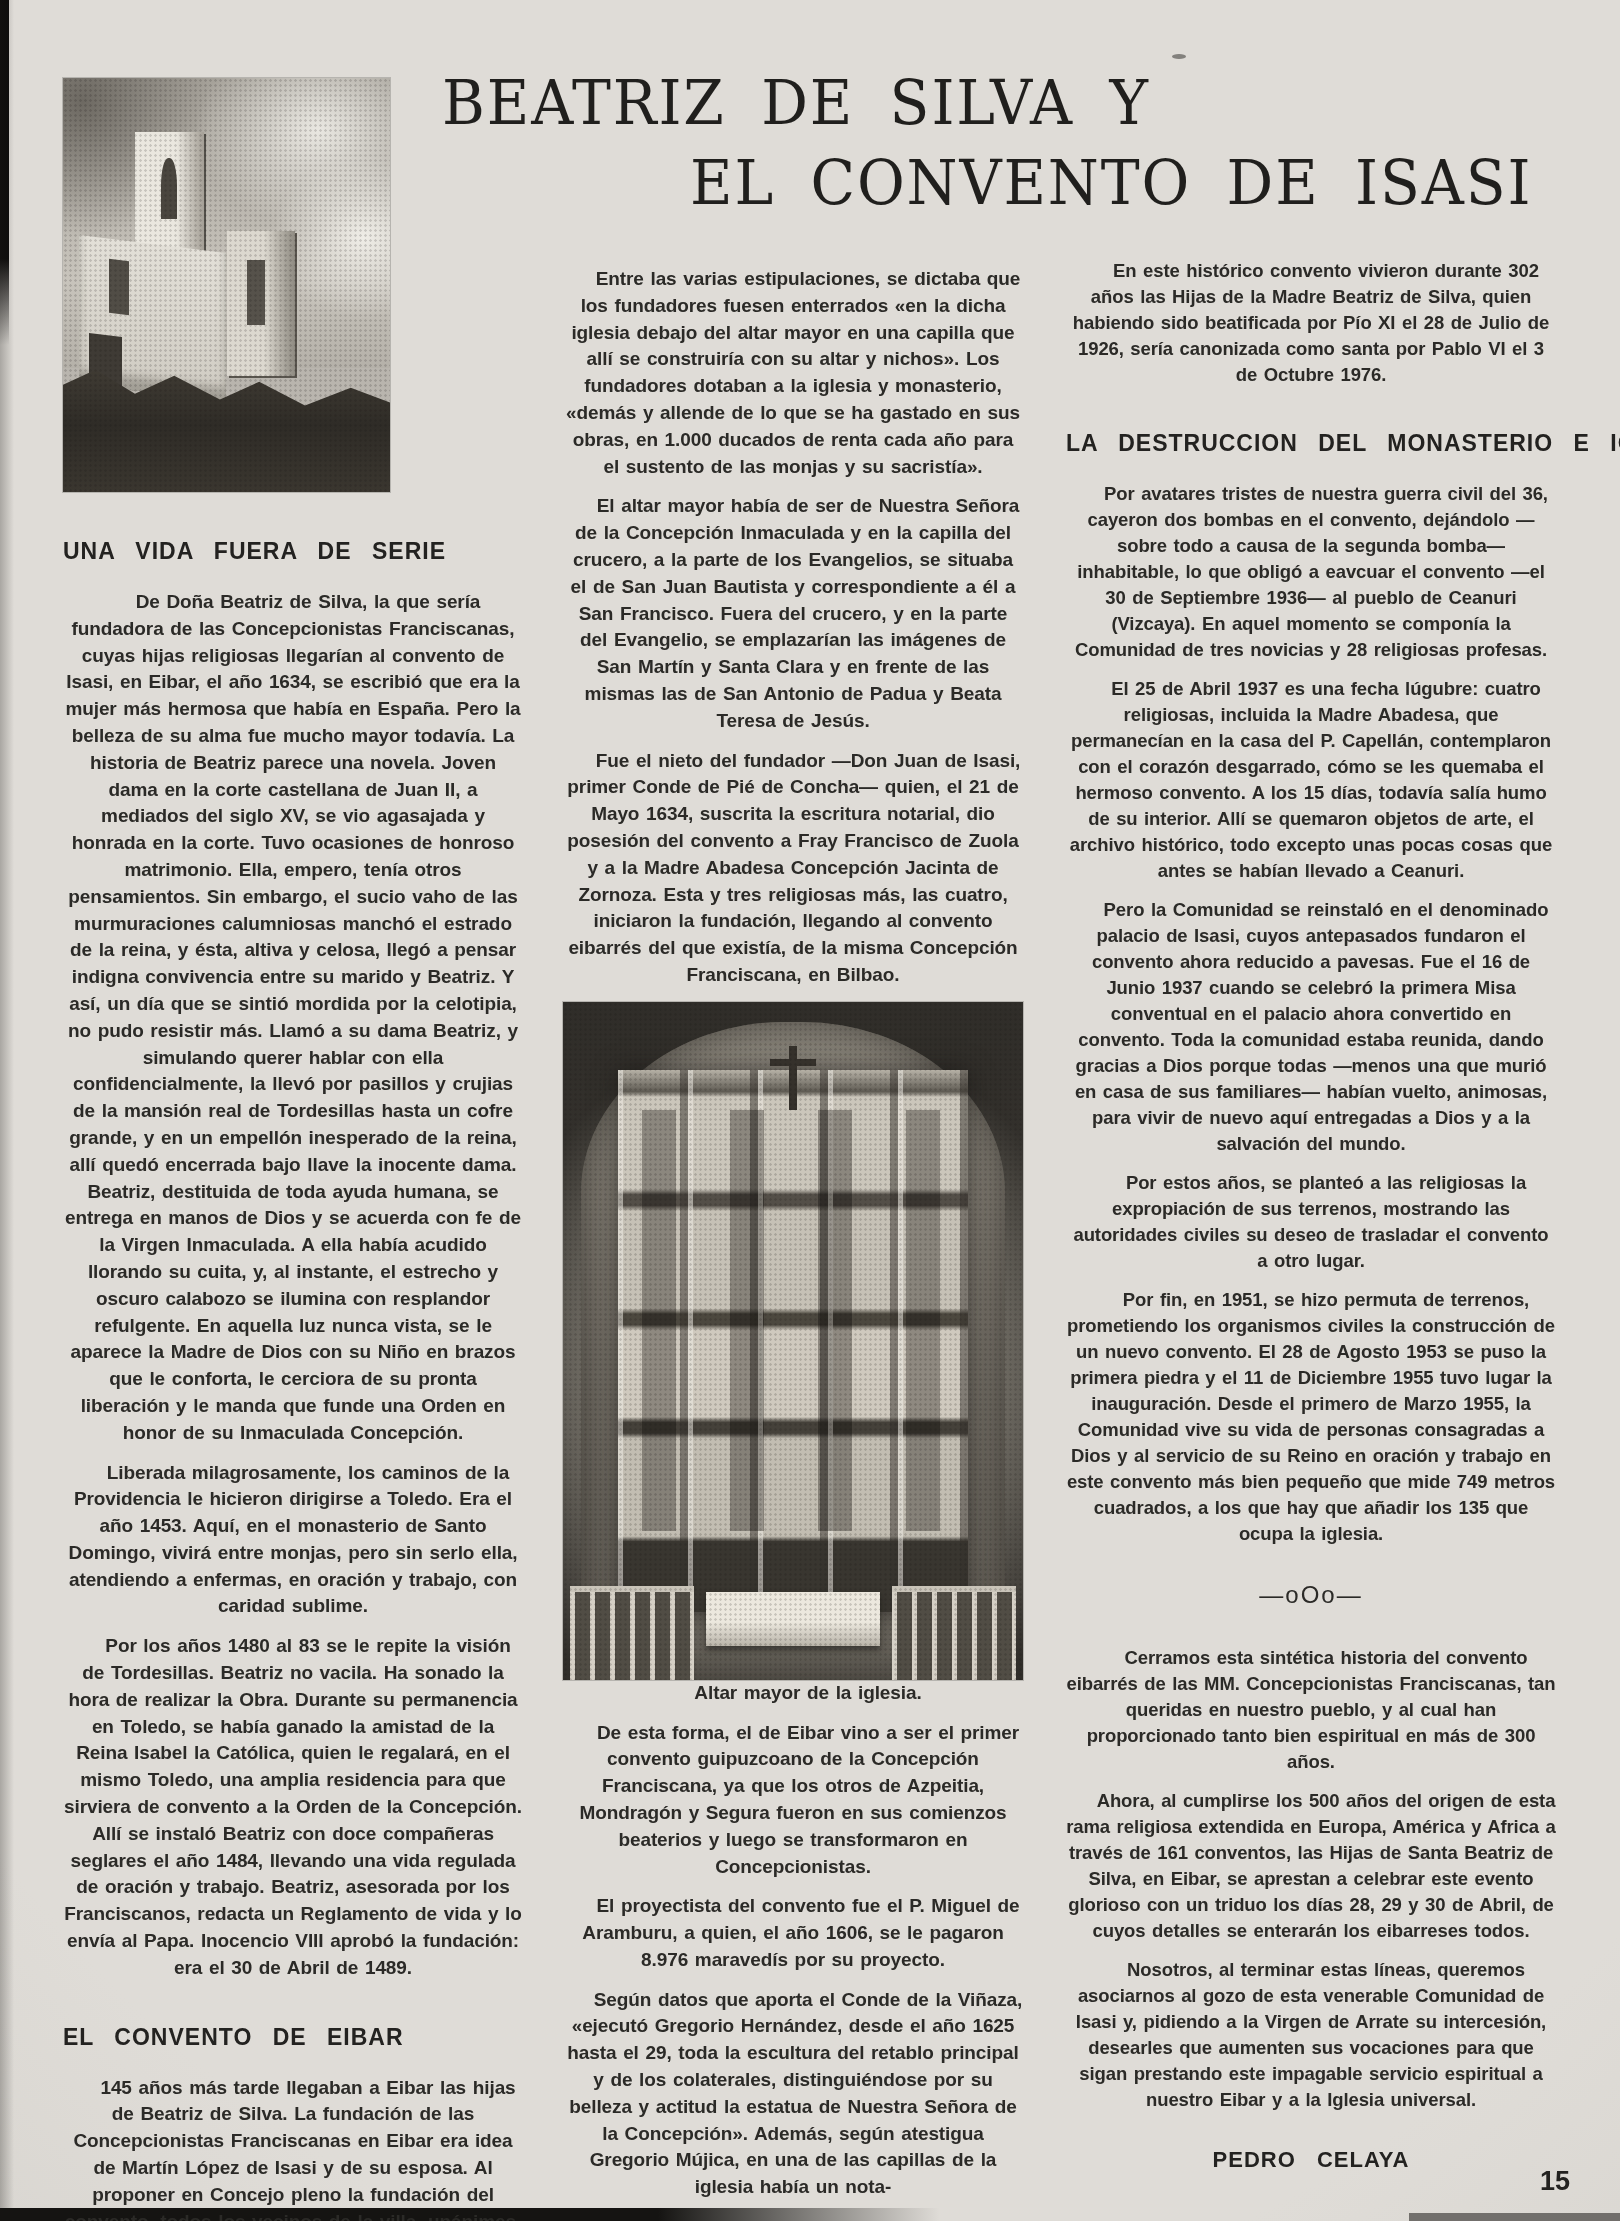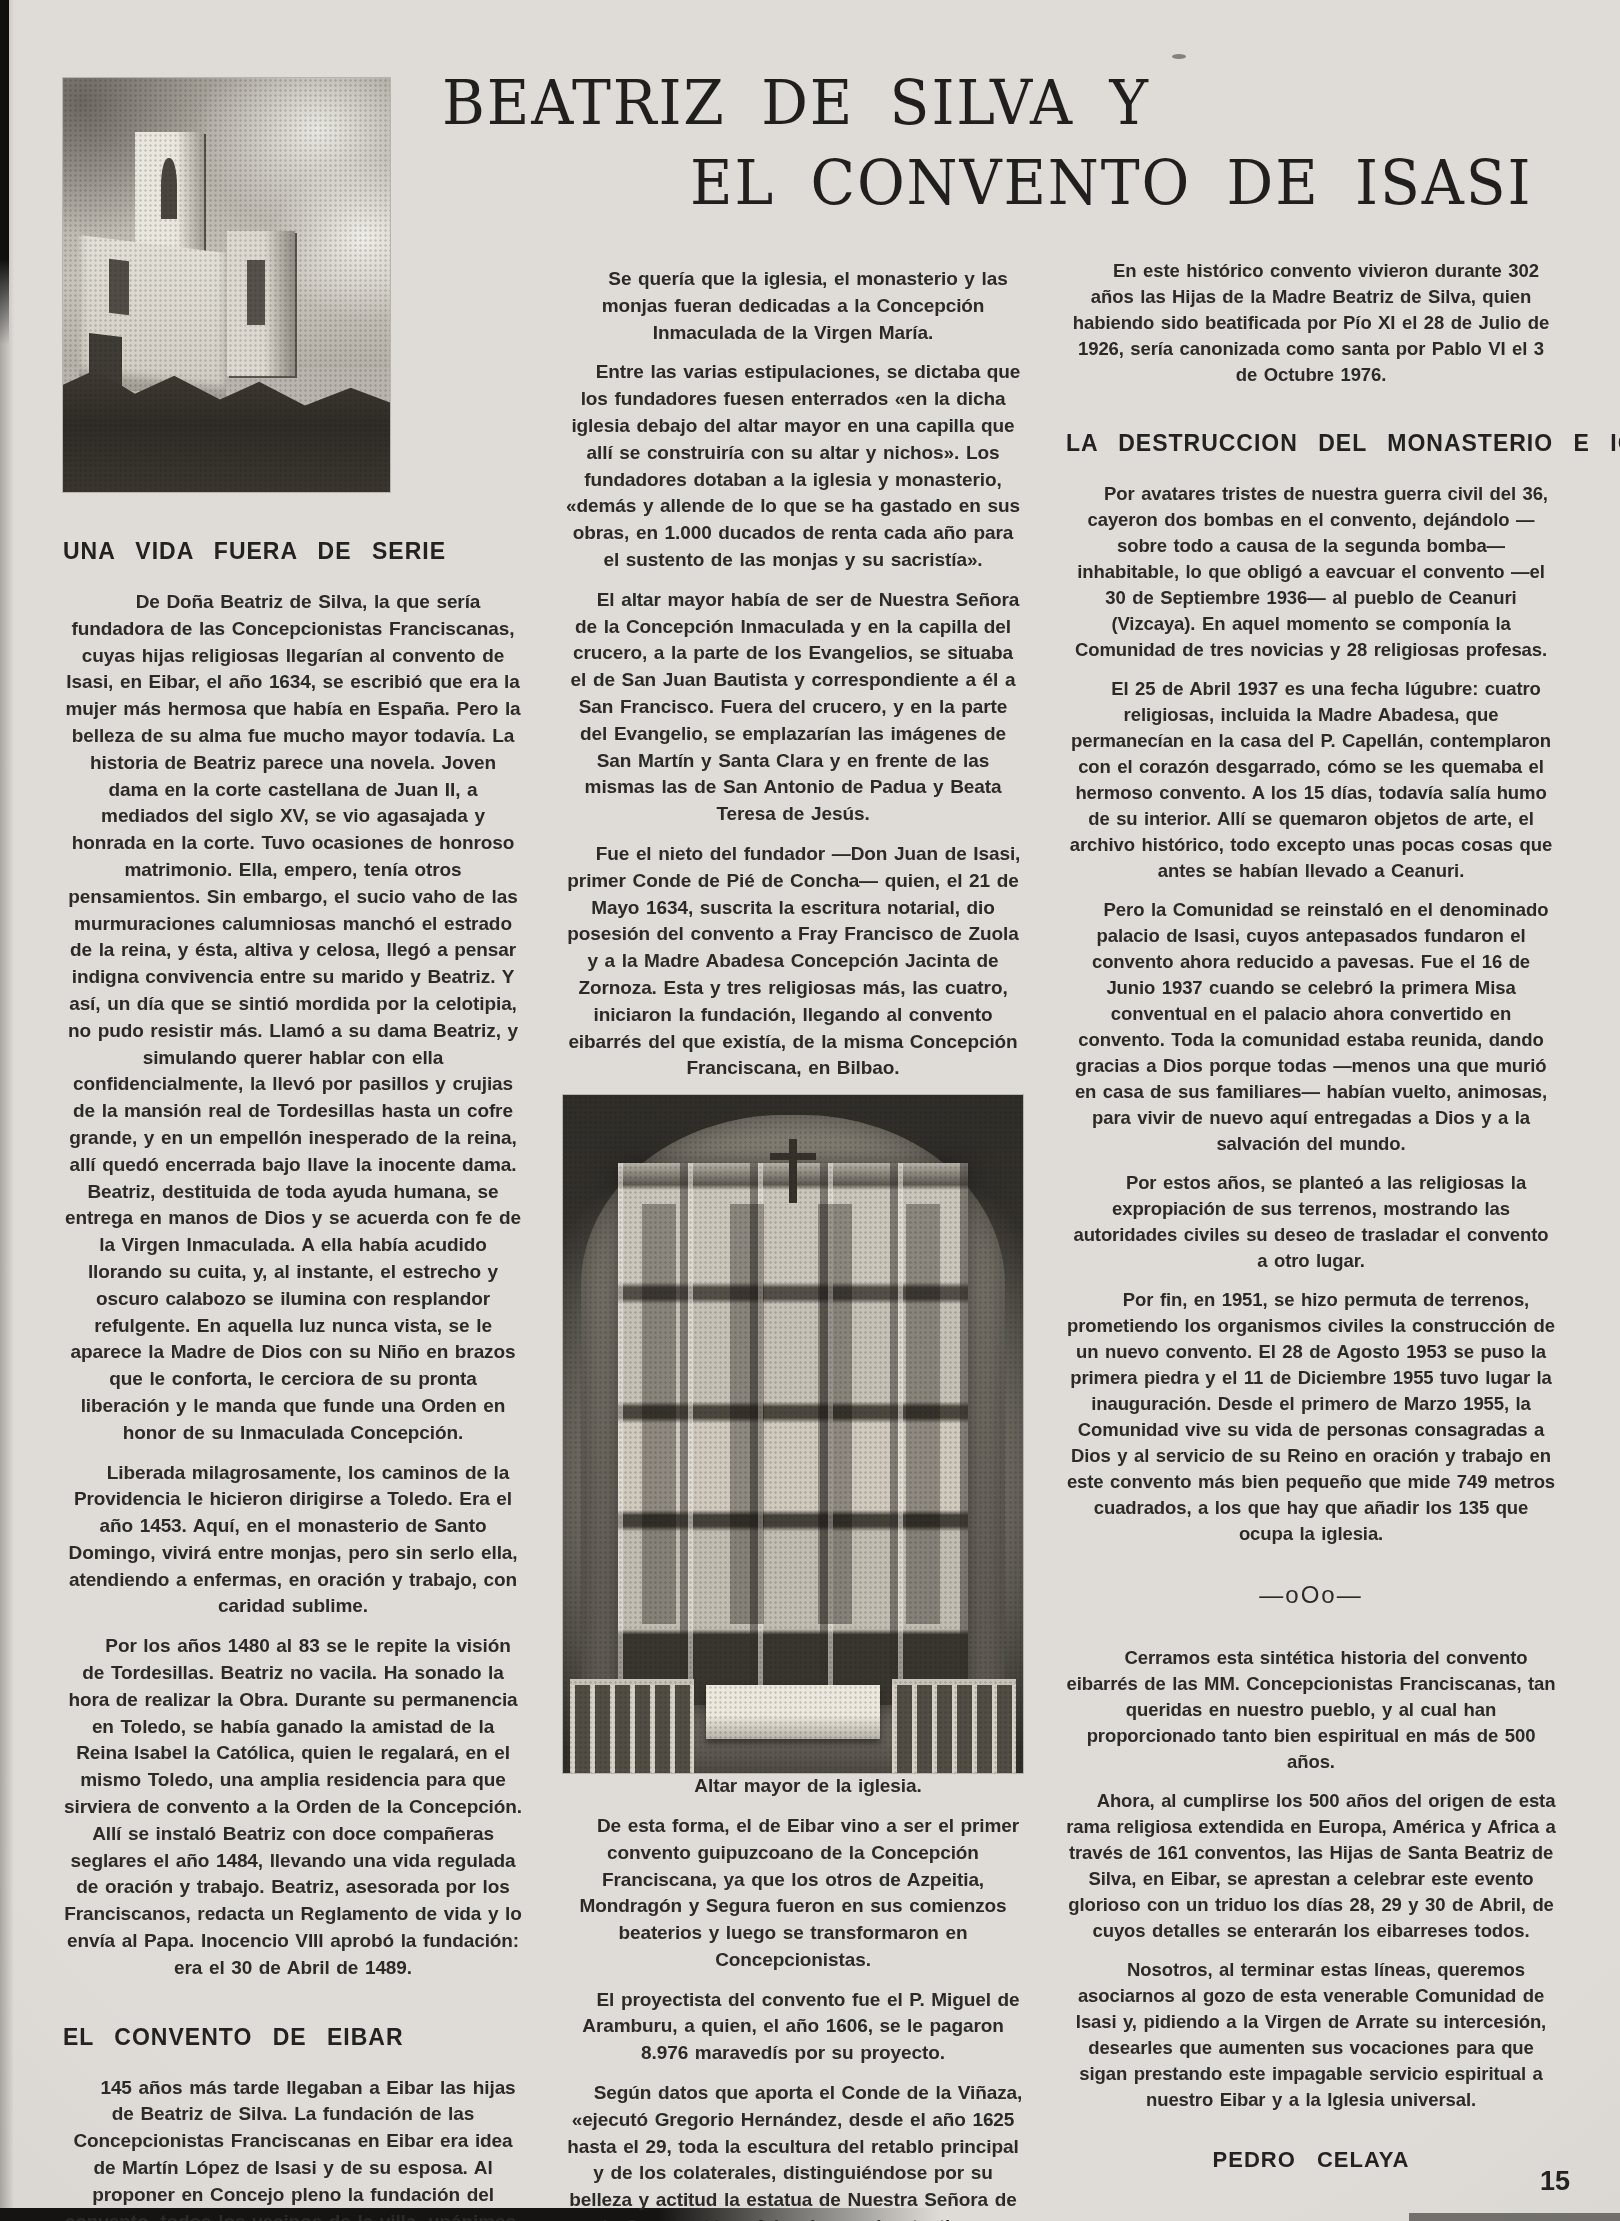--- a/index.html
+++ b/index.html
@@ -179,21 +179,20 @@
   <section class="col col-left">
     <h2 class="section">UNA VIDA FUERA DE SERIE</h2>
     <p>De Doña Beatriz de Silva, la que sería fundadora de las Concepcionistas Franciscanas, cuyas hijas religiosas llegarían al convento de Isasi, en Eibar, el año 1634, se escribió que era la mujer más hermosa que había en España. Pero la belleza de su alma fue mucho mayor todavía. La historia de Beatriz parece una novela. Joven dama en la corte castellana de Juan II, a mediados del siglo XV, se vio agasajada y honrada en la corte. Tuvo ocasiones de honroso matrimonio. Ella, empero, tenía otros pensamientos. Sin embargo, el sucio vaho de las murmuraciones calumniosas manchó el estrado de la reina, y ésta, altiva y celosa, llegó a pensar indigna convivencia entre su marido y Beatriz. Y así, un día que se sintió mordida por la celotipia, no pudo resistir más. Llamó a su dama Beatriz, y simulando querer hablar con ella confidencialmente, la llevó por pasillos y crujias de la mansión real de Tordesillas hasta un cofre grande, y en un empellón inesperado de la reina, allí quedó encerrada bajo llave la inocente dama. Beatriz, destituida de toda ayuda humana, se entrega en manos de Dios y se acuerda con fe de la Virgen Inmaculada. A ella había acudido llorando su cuita, y, al instante, el estrecho y oscuro calabozo se ilumina con resplandor refulgente. En aquella luz nunca vista, se le aparece la Madre de Dios con su Niño en brazos que le conforta, le cerciora de su pronta liberación y le manda que funde una Orden en honor de su Inmaculada Concepción.</p>
     <p>Liberada milagrosamente, los caminos de la Providencia le hicieron dirigirse a Toledo. Era el año 1453. Aquí, en el monasterio de Santo Domingo, vivirá entre monjas, pero sin serlo ella, atendiendo a enfermas, en oración y trabajo, con caridad sublime.</p>
     <p>Por los años 1480 al 83 se le repite la visión de Tordesillas. Beatriz no vacila. Ha sonado la hora de realizar la Obra. Durante su permanencia en Toledo, se había ganado la amistad de la Reina Isabel la Católica, quien le regalará, en el mismo Toledo, una amplia residencia para que sirviera de convento a la Orden de la Concepción. Allí se instaló Beatriz con doce compañeras seglares el año 1484, llevando una vida regulada de oración y trabajo. Beatriz, asesorada por los Franciscanos, redacta un Reglamento de vida y lo envía al Papa. Inocencio VIII aprobó la fundación: era el 30 de Abril de 1489.</p>
     <h2 class="section mt">EL CONVENTO DE EIBAR</h2>
     <p>145 años más tarde llegaban a Eibar las hijas de Beatriz de Silva. La fundación de las Concepcionistas Franciscanas en Eibar era idea de Martín López de Isasi y de su esposa. Al proponer en Concejo pleno la fundación del convento, todos los vecinos de la villa, unánimes, dieron su consentimiento en reunión de 15 de Junio 1595. Para la edificación del convento se compró ese mismo año una heredad situada en el término de Argatxa. Se compró, asimismo, otra junto a la ermita de Santa Inés y también un manzanal que lindaba con la huerta de Isasi.</p>
   </section>
 
   <section class="col col-mid">
-    <p>Se quería que la iglesia, el monasterio y las monjas fueran dedicadas a la Concepción Inmaculada de la Virgen María.</p>
     <p>Entre las varias estipulaciones, se dictaba que los fundadores fuesen enterrados «en la dicha iglesia debajo del altar mayor en una capilla que allí se construiría con su altar y nichos». Los fundadores dotaban a la iglesia y monasterio, «demás y allende de lo que se ha gastado en sus obras, en 1.000 ducados de renta cada año para el sustento de las monjas y su sacristía».</p>
     <p>El altar mayor había de ser de Nuestra Señora de la Concepción Inmaculada y en la capilla del crucero, a la parte de los Evangelios, se situaba el de San Juan Bautista y correspondiente a él a San Francisco. Fuera del crucero, y en la parte del Evangelio, se emplazarían las imágenes de San Martín y Santa Clara y en frente de las mismas las de San Antonio de Padua y Beata Teresa de Jesús.</p>
     <p>Fue el nieto del fundador —Don Juan de Isasi, primer Conde de Pié de Concha— quien, el 21 de Mayo 1634, suscrita la escritura notarial, dio posesión del convento a Fray Francisco de Zuola y a la Madre Abadesa Concepción Jacinta de Zornoza. Esta y tres religiosas más, las cuatro, iniciaron la fundación, llegando al convento eibarrés del que existía, de la misma Concepción Franciscana, en Bilbao.</p>
 
     <figure class="photo altar-figure" style="margin:4px 0 0 0;">
       <div class="pa-vault"></div>
       <div class="pa-arch"></div>
       <div class="pa-retablo"></div>
       <div class="pa-niches"></div>
       <div class="pa-cross-v"></div>
@@ -211,20 +210,20 @@
 
   <section class="col col-right">
     <p>En este histórico convento vivieron durante 302 años las Hijas de la Madre Beatriz de Silva, quien habiendo sido beatificada por Pío XI el 28 de Julio de 1926, sería canonizada como santa por Pablo VI el 3 de Octubre 1976.</p>
     <h2 class="section mt">LA DESTRUCCION DEL MONASTERIO E IGLESIA</h2>
     <p>Por avatares tristes de nuestra guerra civil del 36, cayeron dos bombas en el convento, dejándolo —sobre todo a causa de la segunda bomba— inhabitable, lo que obligó a eavcuar el convento —el 30 de Septiembre 1936— al pueblo de Ceanuri (Vizcaya). En aquel momento se componía la Comunidad de tres novicias y 28 religiosas profesas.</p>
     <p>El 25 de Abril 1937 es una fecha lúgubre: cuatro religiosas, incluida la Madre Abadesa, que permanecían en la casa del P. Capellán, contemplaron con el corazón desgarrado, cómo se les quemaba el hermoso convento. A los 15 días, todavía salía humo de su interior. Allí se quemaron objetos de arte, el archivo histórico, todo excepto unas pocas cosas que antes se habían llevado a Ceanuri.</p>
     <p>Pero la Comunidad se reinstaló en el denominado palacio de Isasi, cuyos antepasados fundaron el convento ahora reducido a pavesas. Fue el 16 de Junio 1937 cuando se celebró la primera Misa conventual en el palacio ahora convertido en convento. Toda la comunidad estaba reunida, dando gracias a Dios porque todas —menos una que murió en casa de sus familiares— habían vuelto, animosas, para vivir de nuevo aquí entregadas a Dios y a la salvación del mundo.</p>
     <p>Por estos años, se planteó a las religiosas la expropiación de sus terrenos, mostrando las autoridades civiles su deseo de trasladar el convento a otro lugar.</p>
     <p>Por fin, en 1951, se hizo permuta de terrenos, prometiendo los organismos civiles la construcción de un nuevo convento. El 28 de Agosto 1953 se puso la primera piedra y el 11 de Diciembre 1955 tuvo lugar la inauguración. Desde el primero de Marzo 1955, la Comunidad vive su vida de personas consagradas a Dios y al servicio de su Reino en oración y trabajo en este convento más bien pequeño que mide 749 metros cuadrados, a los que hay que añadir los 135 que ocupa la iglesia.</p>
     <div class="divider">—oOo—</div>
-    <p>Cerramos esta sintética historia del convento eibarrés de las MM. Concepcionistas Franciscanas, tan queridas en nuestro pueblo, y al cual han proporcionado tanto bien espiritual en más de 500 años.</p>
+    <p>Cerramos esta sintética historia del convento eibarrés de las MM. Concepcionistas Franciscanas, tan queridas en nuestro pueblo, y al cual han proporcionado tanto bien espiritual en más de 300 años.</p>
     <p>Ahora, al cumplirse los 500 años del origen de esta rama religiosa extendida en Europa, América y Africa a través de 161 conventos, las Hijas de Santa Beatriz de Silva, en Eibar, se aprestan a celebrar este evento glorioso con un triduo los días 28, 29 y 30 de Abril, de cuyos detalles se enterarán los eibarreses todos.</p>
     <p>Nosotros, al terminar estas líneas, queremos asociarnos al gozo de esta venerable Comunidad de Isasi y, pidiendo a la Virgen de Arrate su intercesión, desearles que aumenten sus vocaciones para que sigan prestando este impagable servicio espiritual a nuestro Eibar y a la Iglesia universal.</p>
     <div class="signature">PEDRO CELAYA</div>
   </section>
 
   <div class="page-number">15</div>
 </div>
 
 </body></html>

